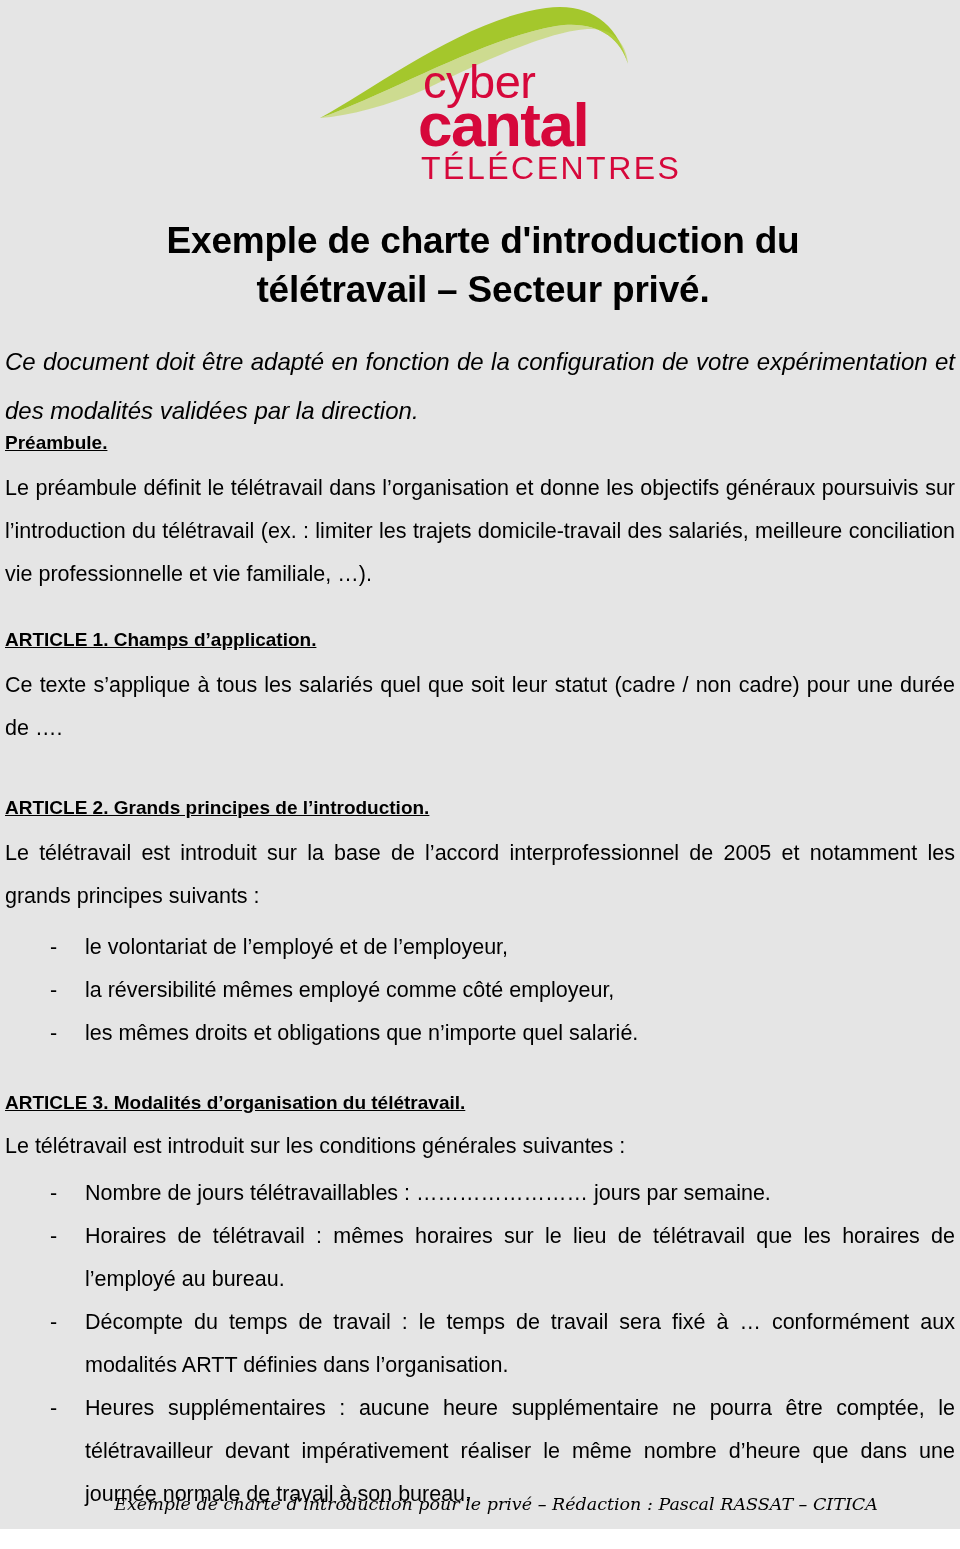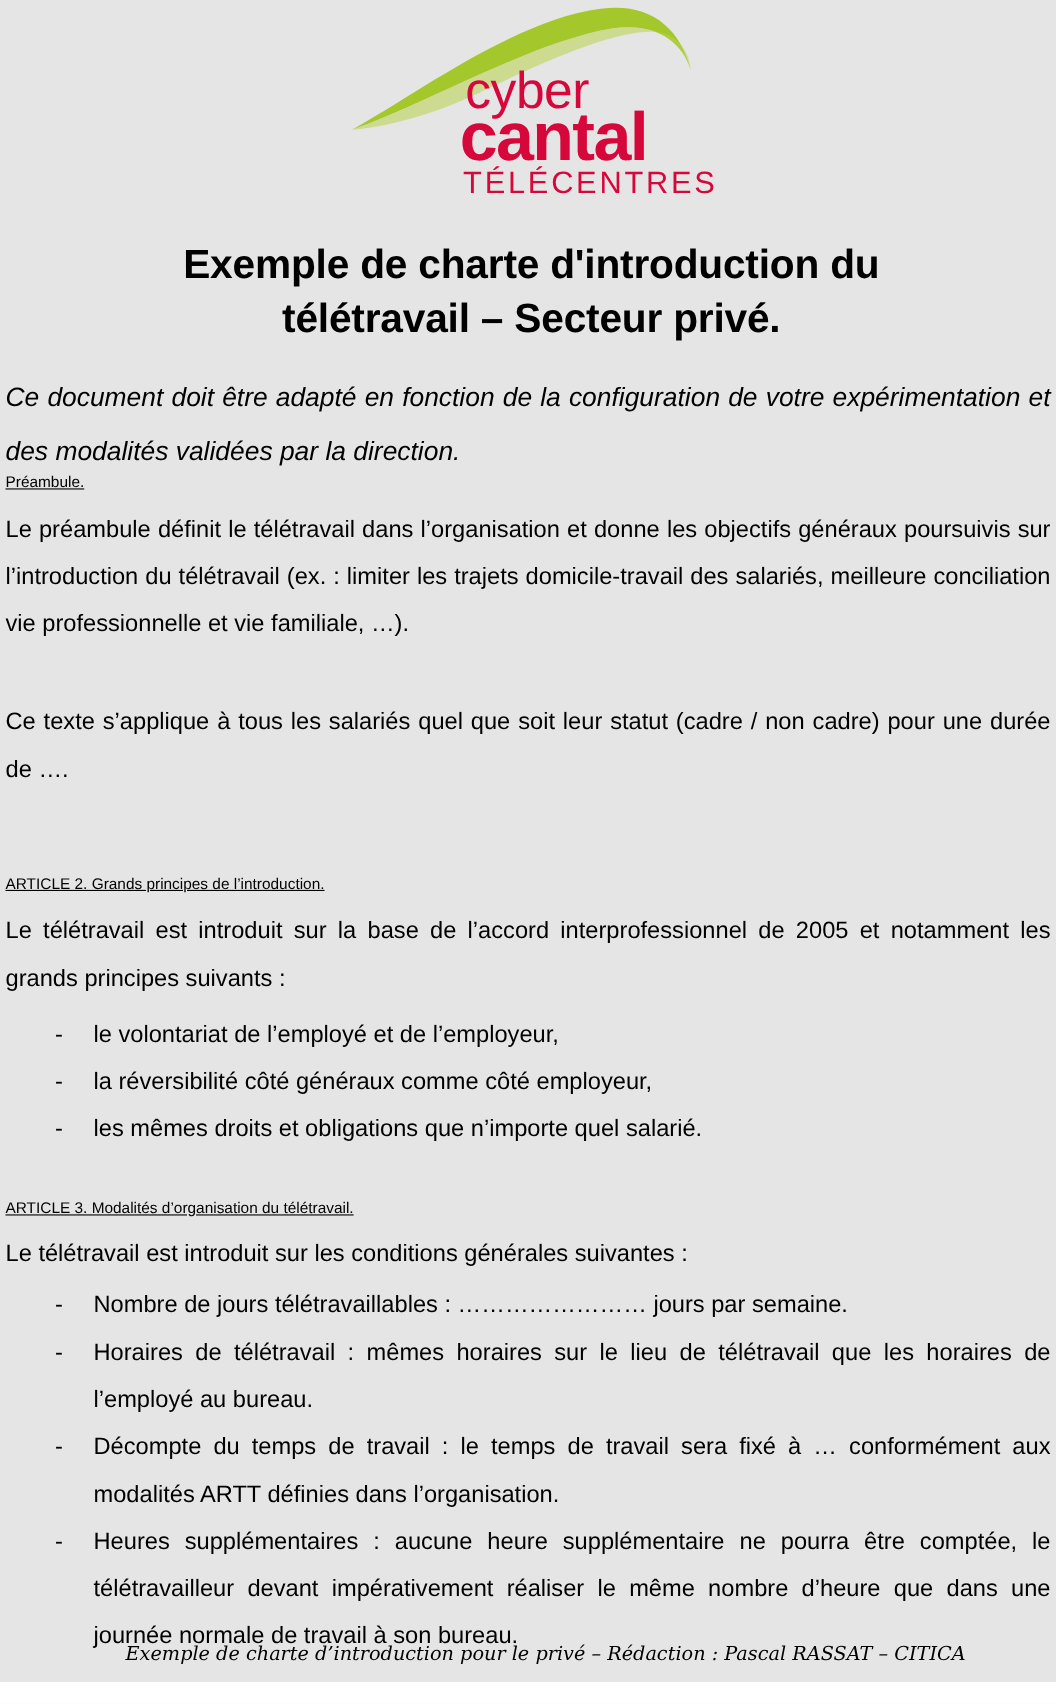--- a/index.html
+++ b/index.html
@@ -61,21 +61,21 @@
     font-weight: 700;
     letter-spacing: -1.5px;
     line-height: 1;
     color: #d6083b;
   }
   .logo-telecentres {
     position: absolute;
     left: 103px;
     top: 150px;
     font-family: "Liberation Sans", sans-serif;
-    font-size: 28px;
+    font-size: 32px;
     font-weight: 400;
     letter-spacing: 2.5px;
     line-height: 1;
     color: #d6083b;
   }
 
   
   .doc-title {
     position: absolute;
     left: 78px;
@@ -101,22 +101,22 @@
     text-align: justify;
   }
 
   
   .block {
     position: absolute;
     left: 5px;
     width: 950px;
   }
   .heading {
-    font-size: 14px;
-    font-weight: 400;
+    font-size: 19px;
+    font-weight: 700;
     text-decoration: underline;
     line-height: 1.55;
     white-space: nowrap;
   }
   .para {
     font-size: 21.5px;
     font-weight: 400;
     line-height: 2.0;
     text-align: justify;
     text-justify: inter-word;
@@ -178,34 +178,35 @@
   <h1 class="doc-title">Exemple de charte d'introduction du télétravail – Secteur privé.</h1>
 
   <p class="doc-subtitle">Ce document doit être adapté en fonction de la configuration de votre expérimentation et des modalités validées  par la direction.</p>
 
   <div class="block" style="top:428px;">
     <div class="heading">Préambule.</div>
     <p class="para" style="margin:10px 0 0 0;">Le préambule définit le télétravail dans l’organisation et donne les objectifs généraux poursuivis sur l’introduction du télétravail (ex. : limiter les trajets domicile-travail des salariés, meilleure conciliation vie professionnelle et vie familiale, …).</p>
   </div>
 
   <div class="block" style="top:625px;">
+    <div class="heading">ARTICLE 1. Champs d’application.</div>
     <p class="para" style="margin:10px 0 0 0;">Ce texte s’applique à tous les salariés quel que soit leur statut (cadre / non cadre) pour une durée de ….</p>
   </div>
 
   <div class="block" style="top:793px;">
     <div class="heading">ARTICLE 2. Grands principes de l’introduction.</div>
     <p class="para" style="margin:10px 0 0 0;">Le télétravail est introduit sur la base de l’accord interprofessionnel de 2005 et notamment les grands principes suivants :</p>
     <ul class="bullets" style="margin-top:8px;">
       <li>
         <span class="dash">-</span>
         <span class="btext">le volontariat de l’employé et de l’employeur,</span>
       </li>
       <li>
         <span class="dash">-</span>
-        <span class="btext">la réversibilité côté généraux comme côté employeur,</span>
+        <span class="btext">la réversibilité mêmes employé comme côté employeur,</span>
       </li>
       <li>
         <span class="dash">-</span>
         <span class="btext">les mêmes droits et obligations que n’importe quel salarié.</span>
       </li>
     </ul>
   </div>
 
   <div class="block" style="top:1088px;">
     <div class="heading">ARTICLE 3. Modalités d’organisation du télétravail.</div>

